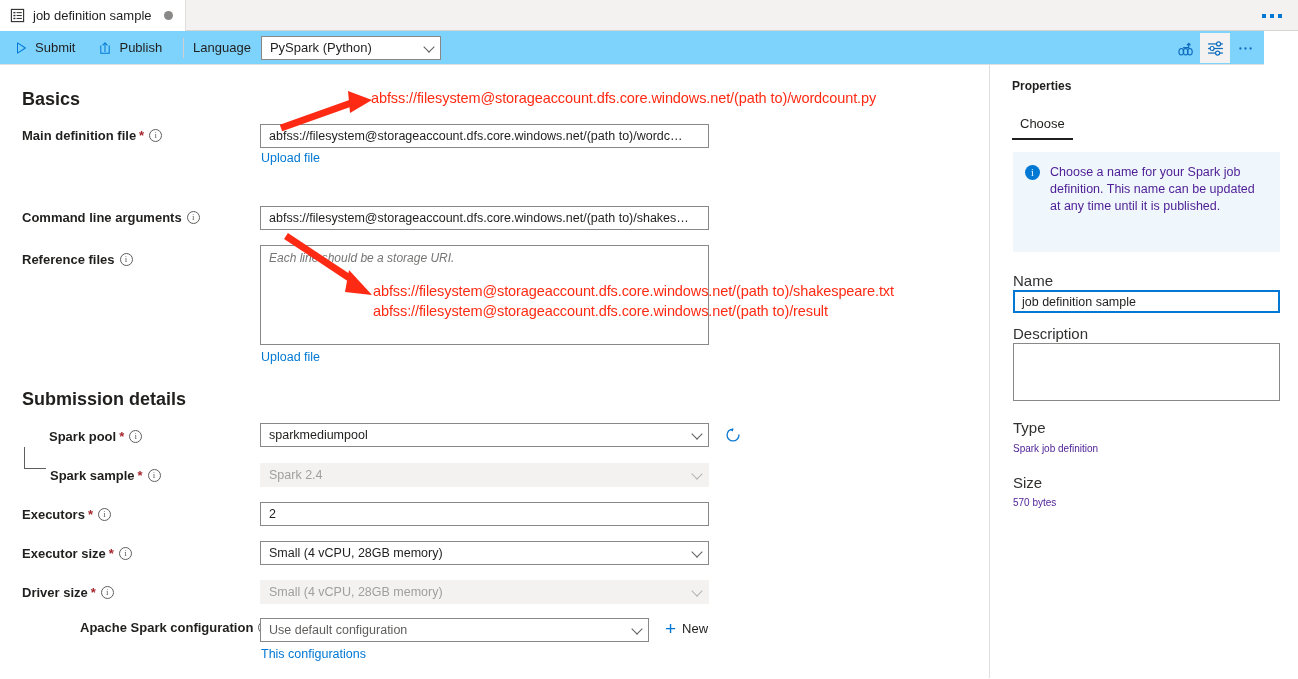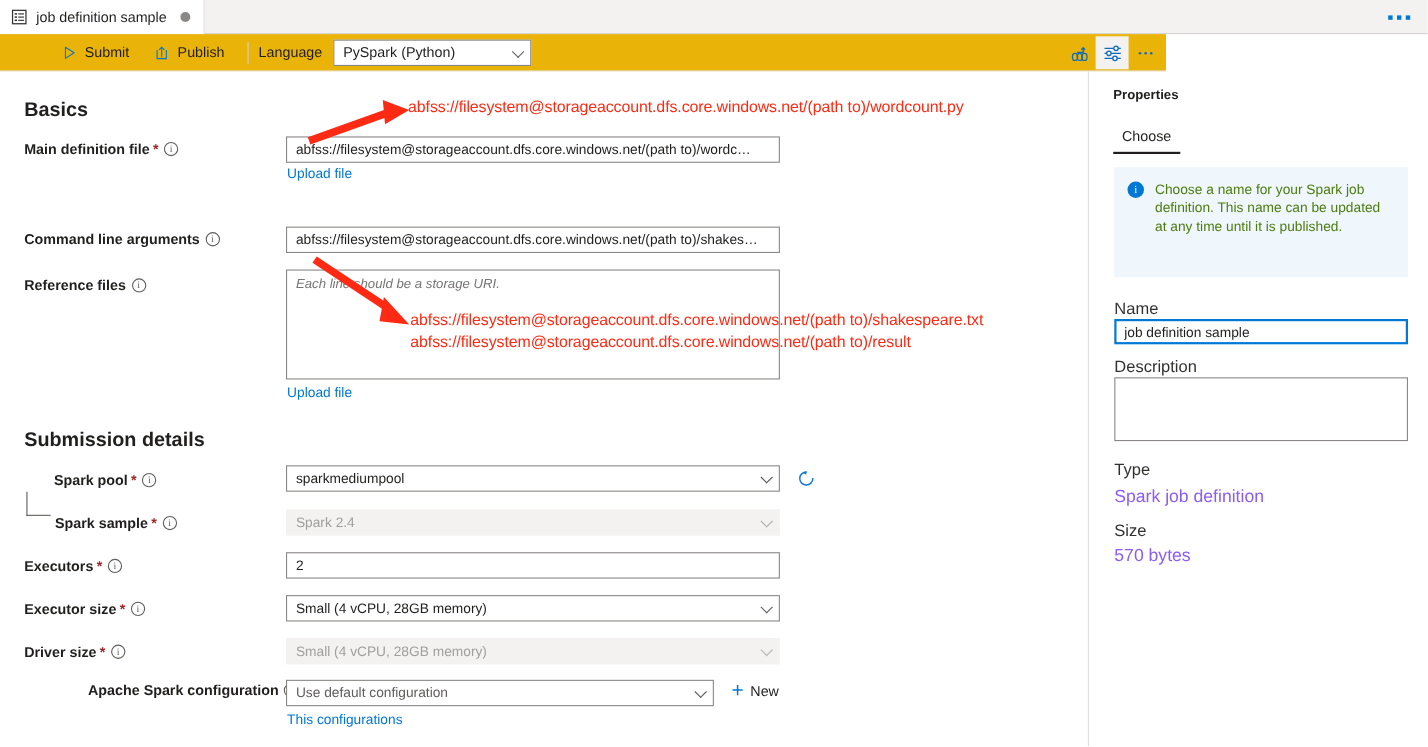--- a/index.html
+++ b/index.html
@@ -36,24 +36,24 @@
   }
   .tabbar-more {
     position: absolute; right: 8px; top: 0; height: 31px;
     display: flex; align-items: center; gap: 4px; padding: 0 8px;
     cursor: pointer;
   }
   .dot-blue { width: 4px; height: 4px; background: #0078d4; display:block; }
 
   
   .toolbar {
-    position: absolute; left: 0; top: 31px; width: 1060px; height: 34px;
-    background: #eab308;
+    position: absolute; left: 0; top: 31px; width: 1264px; height: 34px;
+    background: #7dd3fc;
     border-bottom: 1px solid #e1dfdd;
-    display: flex; align-items: center; padding-left: 42px;
+    display: flex; align-items: center;
   }
   .tb-btn {
     display: flex; align-items: center; gap: 7px;
     height: 28px; padding: 0 9px; margin-left: 5px;
     cursor: pointer; white-space: nowrap;
     font-size: 13px; color: #201f1e;
   }
   .tb-sep { width: 1px; height: 20px; background: #d2d0ce; margin: 0 9px 0 12px; }
   .tb-label { font-size: 13px; color: #201f1e; }
   .lang-label { font-size: 13px; color: #201f1e; margin-right: 10px; }
@@ -148,26 +148,26 @@
   }
   .infobox {
     position: absolute; left: 23px; top: 87px; width: 267px; height: 100px;
     background: #eff6fc; display: flex; padding: 12px 14px 12px 12px; gap: 10px;
   }
   .info-circle {
     width: 15px; height: 15px; border-radius: 50%; background: #0078d4;
     color: #ffffff; font-size: 10px; line-height: 15px; text-align: center;
     font-family: "Liberation Serif", serif; flex: 0 0 auto; margin-top: 1px;
   }
-  .info-text { font-size: 12.5px; color: #4d7c0f; line-height: 17px; }
+  .info-text { font-size: 12.5px; color: #4c1d95; line-height: 17px; }
   .rp-label {
     position: absolute; font-size: 15px; color: #323130;
   }
   .rp-value {
-    position: absolute; font-size: 16px; color: #8b5cf6;
+    position: absolute; font-size: 10px; color: #4c1d95;
   }
   .rp-input {
     position: absolute; left: 23px; width: 267px; height: 23px;
     border: 2px solid #0078d4; background: #ffffff;
     display: flex; align-items: center; padding: 0 7px;
     font-size: 12.5px; color: #201f1e;
   }
   .rp-textarea {
     position: absolute; left: 23px; width: 267px; height: 58px;
     border: 1px solid #8a8886; background: #ffffff;

